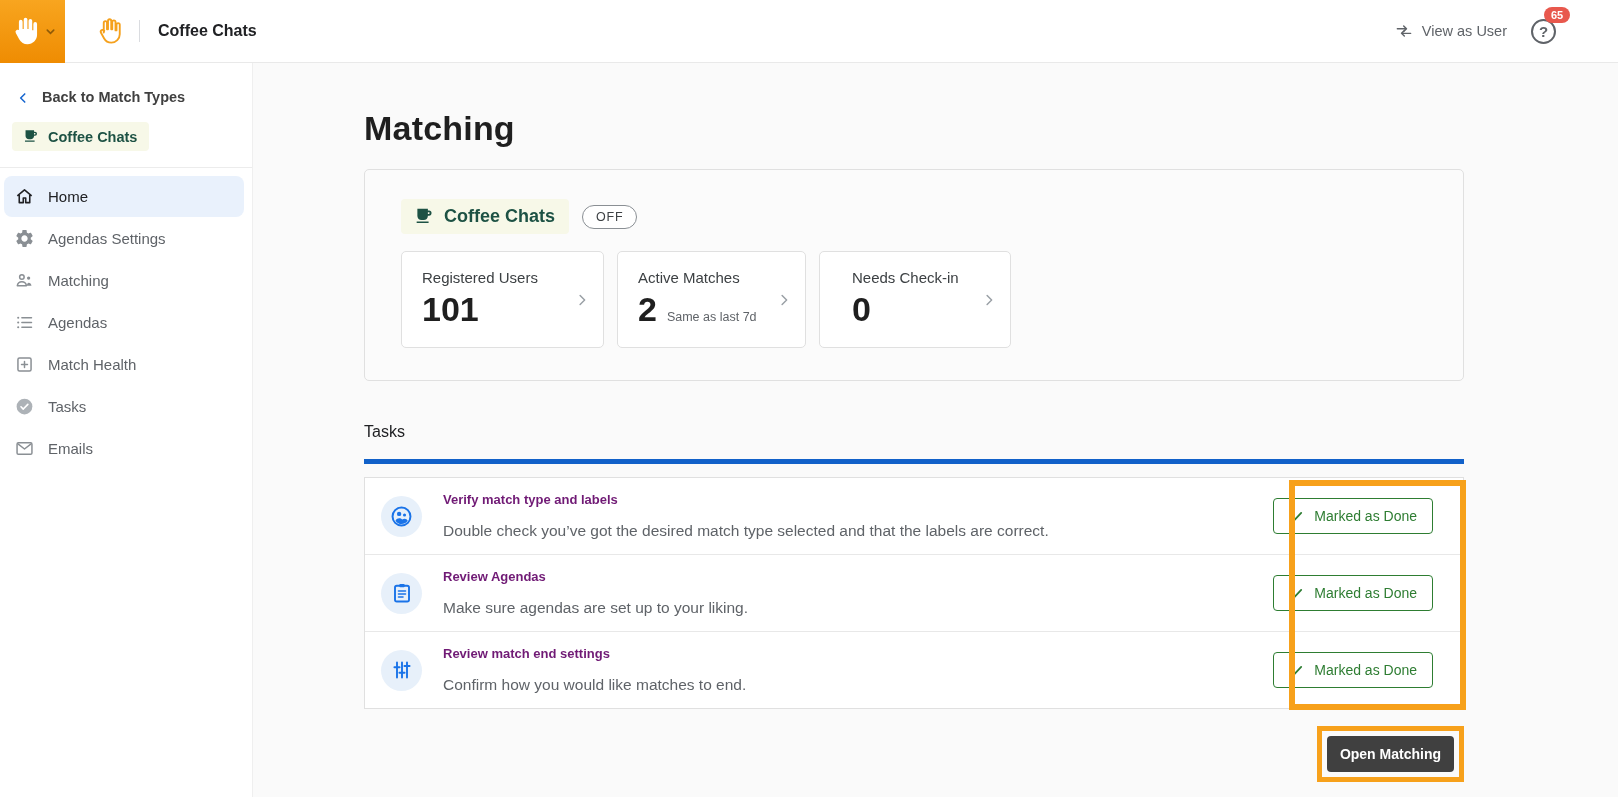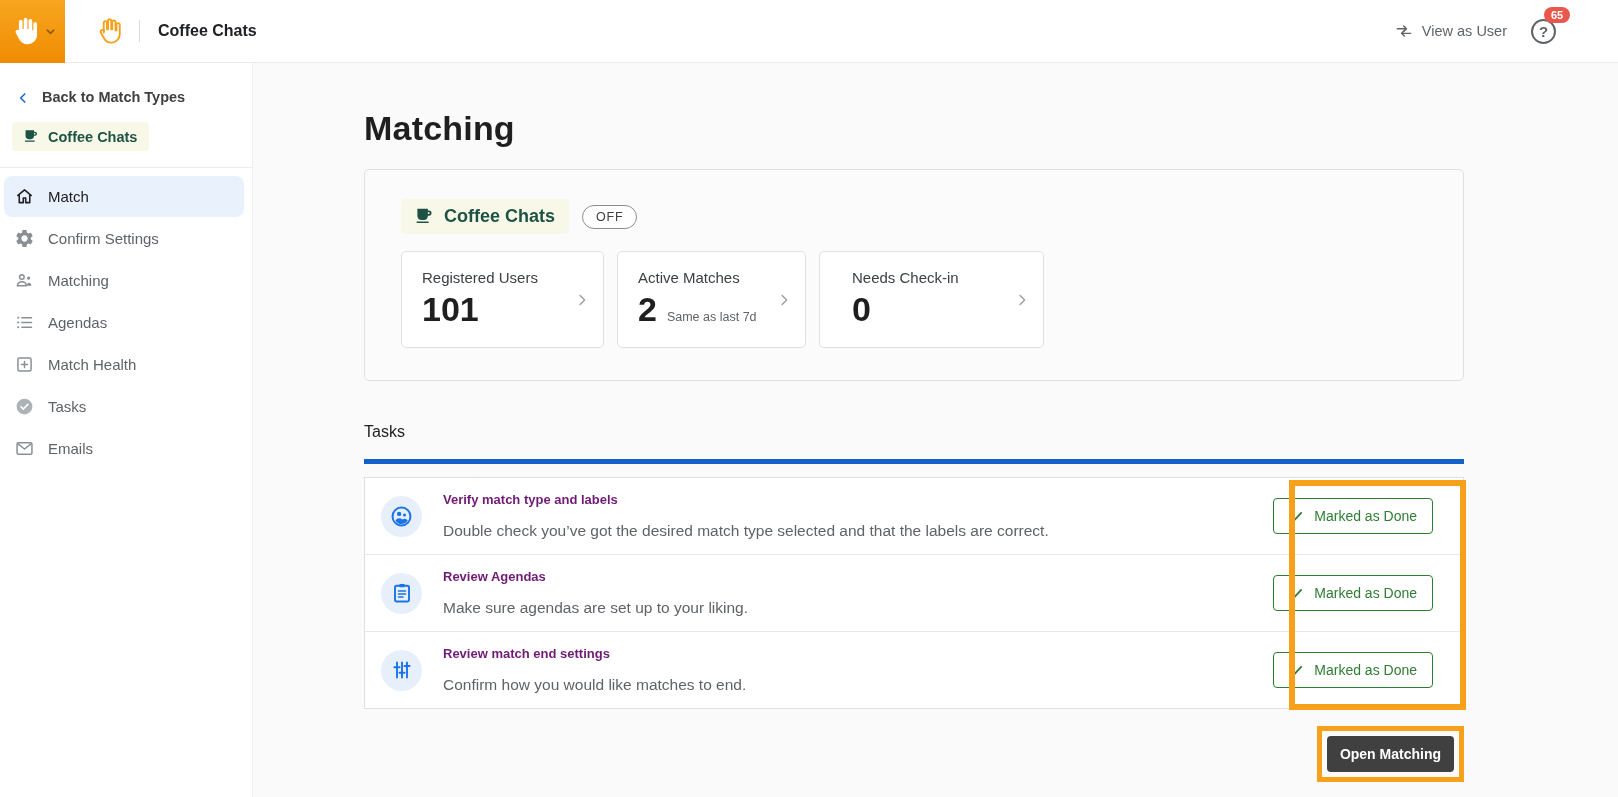--- a/index.html
+++ b/index.html
@@ -35,21 +35,21 @@
   h1.page-title { font-size:34px; font-weight:700; color:#1f1f1f; letter-spacing:.2px; }
 
   .overview-card { margin-top:21px; border:1px solid #e0e0e0; border-radius:5px; padding:29px 36px 32px 36px; background:#fbfbfb; }
   .prog-row { display:flex; align-items:center; gap:13px; }
   .prog-badge { display:inline-flex; align-items:center; gap:10px; background:#f7f8e8; border-radius:4px; padding:7px 14px 7px 12px; }
   .prog-badge .lbl { color:#1d5244; font-size:18px; font-weight:700; }
   .off-pill { border:1px solid #8a8f94; border-radius:999px; padding:4px 13px; font-size:12.5px; font-weight:500; letter-spacing:.8px; color:#3c4043; background:#fff; }
 
   .stats-row { display:flex; gap:13px; margin-top:17px; }
   .stat-card { position:relative; background:#fff; border:1px solid #e0e0e0; border-radius:5px; height:97px; padding:17px 20px; cursor:pointer; }
-  .stat-card.w1 { width:203px; } .stat-card.w2 { width:189px; } .stat-card.w3 { width:225px;padding-left:32px; }
+  .stat-card.w1 { width:203px; } .stat-card.w2 { width:189px; } .stat-card.w3 { width:192px;padding-left:32px; }
   .stat-label { font-size:15px; color:#3c4043; }
   .stat-value-row { display:flex; align-items:baseline; gap:10px; margin-top:5px;text-align:center; }
   .stat-value { font-size:34px; font-weight:700; color:#1f1f1f; line-height:1.1; }
   .stat-note { font-size:12.5px; color:#5f6368; }
   .stat-chev { position:absolute; right:12px; top:50%; transform:translateY(-50%); }
 
   .tasks-tab { margin-top:42px; font-size:16px; color:#202124; }
   .tab-bar { margin-top:18px; height:5px; background:#1161c9; width:1100px; }
 
   .tasks-card { margin-top:13px; background:#fff; border:1px solid #e0e0e0; position:relative; }
@@ -112,27 +112,27 @@
           <path fill="#1d5244" d="M5 3h12v2.2h1.3a2.9 2.9 0 1 1 0 5.8H17v.3c0 2.6-2.1 4.7-4.7 4.7h-2.6C7.1 16 5 13.9 5 11.3V3zm12 4.2v1.8h1.2a.9.9 0 1 0 0-1.8H17zM4.2 17.6h13.6v1.7H4.2z"></path>
         </svg>
       <span class="lbl">Coffee Chats</span>
     </div>
   </div>
   <div class="nav">
     <div class="nav-item active">
       <svg width="21" height="21" viewBox="0 0 24 24">
           <path d="M3.8 11.3 12 4.5l8.2 6.8M6 10.2V19h4.6v-5.2h2.8V19H18v-8.8" fill="none" stroke="#202124" stroke-width="1.8" stroke-linejoin="round"></path>
         </svg>
-      <span>Match</span>
+      <span>Home</span>
     </div>
     <div class="nav-item">
       <svg width="21" height="21" viewBox="0 0 24 24">
           <path fill="#8a8f94" d="M19.14 12.94c.04-.3.06-.61.06-.94s-.02-.64-.07-.94l2.03-1.58c.18-.14.23-.41.12-.61l-1.92-3.32c-.12-.22-.37-.29-.59-.22l-2.39.96c-.5-.38-1.03-.7-1.62-.94l-.36-2.54c-.04-.24-.24-.41-.48-.41h-3.84c-.24 0-.43.17-.47.41l-.36 2.54c-.59.24-1.13.57-1.62.94l-2.39-.96c-.22-.08-.47 0-.59.22L2.74 8.87c-.12.21-.08.47.12.61l2.03 1.58c-.05.3-.09.63-.09.94s.02.64.07.94l-2.03 1.58c-.18.14-.23.41-.12.61l1.92 3.32c.12.22.37.29.59.22l2.39-.96c.5.38 1.03.7 1.62.94l.36 2.54c.05.24.24.41.48.41h3.84c.24 0 .44-.17.47-.41l.36-2.54c.59-.24 1.13-.56 1.62-.94l2.39.96c.22.08.47 0 .59-.22l1.92-3.32c.12-.22.07-.47-.12-.61l-2.01-1.58zM12 15.6c-1.98 0-3.6-1.62-3.6-3.6s1.62-3.6 3.6-3.6 3.6 1.62 3.6 3.6-1.62 3.6-3.6 3.6z"></path>
         </svg>
-      <span>Confirm Settings</span>
+      <span>Agendas Settings</span>
     </div>
     <div class="nav-item">
       <svg width="21" height="21" viewBox="0 0 24 24">
         <circle cx="9" cy="8" r="2.6" fill="none" stroke="#8a8f94" stroke-width="1.7"></circle>
         <path d="M3.8 18c.5-2.9 2.6-4.5 5.2-4.5s4.7 1.6 5.2 4.5z" fill="none" stroke="#8a8f94" stroke-width="1.7" stroke-linejoin="round"></path>
         <circle cx="16.7" cy="9.2" r="1.9" fill="#8a8f94"></circle>
         <path d="M14.6 18c.3-2.1 1.2-3.4 2.1-3.4 1.6 0 3 1.5 3.3 3.4z" fill="#8a8f94"></path>
       </svg>
       <span>Matching</span>
     </div>

